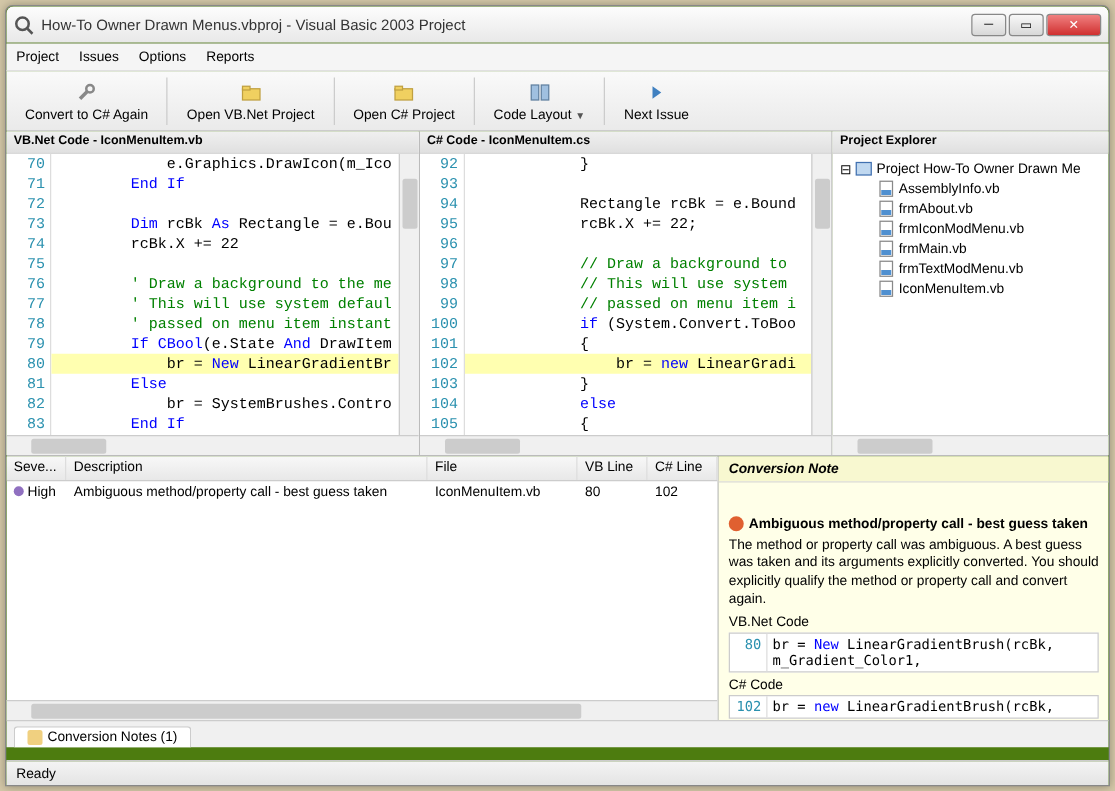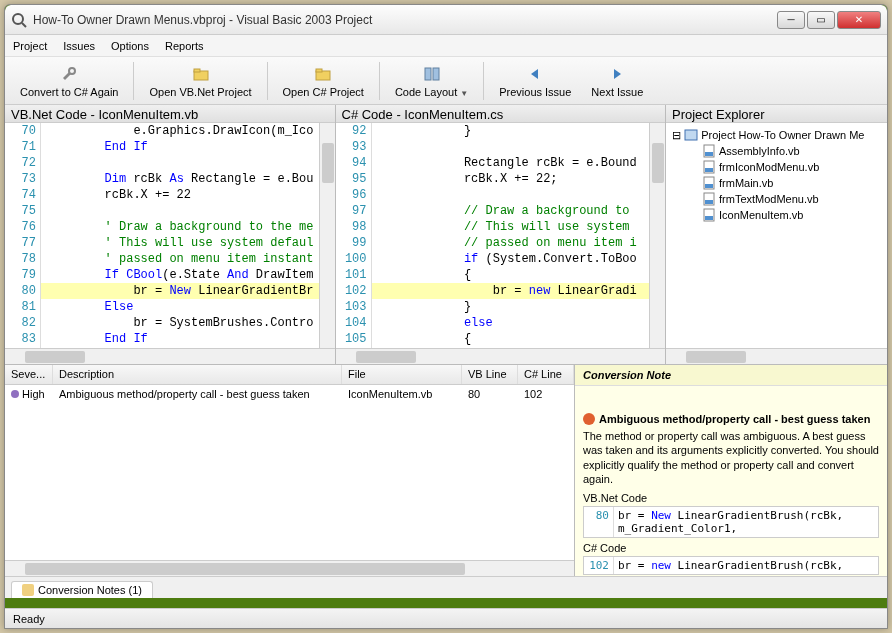--- a/index.html
+++ b/index.html
@@ -14,21 +14,21 @@
 .menubar { height: 22px; background: #f5f5f5; display: flex; align-items: center; padding: 0 8px; gap: 16px; border-bottom: 1px solid #e0e0e0; }
 .menubar span { cursor: pointer; }
 .toolbar { height: 48px; background: linear-gradient(#fafafa,#eaeaea); border-bottom: 1px solid #ccc; display: flex; align-items: center; padding: 0 6px; gap: 2px; }
 .tool-btn { display: flex; flex-direction: column; align-items: center; padding: 2px 8px; cursor: pointer; border: 1px solid transparent; border-radius: 3px; font-size: 11px; }
 .tool-btn .ticon { width: 20px; height: 20px; margin-bottom: 2px; display: flex; align-items: center; justify-content: center; }
 .tool-sep { width: 1px; height: 38px; background: #ccc; margin: 0 4px; }
 .dropdown-arrow { font-size: 8px; margin-left: 3px; color: #555; }
 .workarea { flex: 1; display: flex; flex-direction: column; overflow: hidden; }
 .panes-row { height: 260px; display: flex; border-bottom: 1px solid #bbb; }
 .code-pane { flex: 1; display: flex; flex-direction: column; border-right: 1px solid #bbb; overflow: hidden; background: #fff; min-width: 0; }
-.pane-header { height: 18px; background: linear-gradient(#f0f0f0,#e0e0e0); border-bottom: 1px solid #ccc; padding: 2px 6px; font-size: 13px; }
+.pane-header { height: 18px; background: linear-gradient(#f0f0f0,#e0e0e0); border-bottom: 1px solid #ccc; padding: 2px 6px; font-size: 10px; font-weight: bold; }
 .code-body { flex: 1; display: flex; overflow: hidden; font-family: Consolas, "Courier New", monospace; font-size: 12px; position: relative; }
 .gutter { width: 36px; background: #fff; border-right: 1px solid #ddd; text-align: right; color: #2b91af; padding-right: 4px; }
 .gutter div { height: 16px; line-height: 16px; }
 .lines { flex: 1; overflow: hidden; white-space: pre; }
 .lines div { height: 16px; line-height: 16px; padding-left: 6px; }
 .lines .hl { background: #ffffb0; }
 .kw { color: #0000ff; }
 .cm { color: #008000; }
 .scroll-h { height: 16px; background: #f0f0f0; border-top: 1px solid #ccc; position: relative; }
 .scroll-h .thumb { position: absolute; left: 20px; top: 2px; width: 60px; height: 12px; background: #ccc; border-radius: 2px; }
@@ -127,28 +127,20 @@
             <rect x="2" y="3" width="6" height="12" fill="#a0c0e0" stroke="#6080a0"></rect>
             <rect x="10" y="3" width="6" height="12" fill="#a0c0e0" stroke="#6080a0"></rect>
           </svg>
         </span>
       <span><span>Code Layout</span><span class="dropdown-arrow">▼</span></span>
     </div>
     <div class="tool-sep"></div>
     <div class="tool-btn">
       <span class="ticon">
           <svg width="18" height="18">
-            <path d="M12 4 L5 9 L12 14 Z" fill="#4080c0"></path>
-          </svg>
-        </span>
-      <span>Previous Issue</span>
-    </div>
-    <div class="tool-btn">
-      <span class="ticon">
-          <svg width="18" height="18">
             <path d="M6 4 L13 9 L6 14 Z" fill="#4080c0"></path>
           </svg>
         </span>
       <span>Next Issue</span>
     </div>
   </div>
 
   <div class="workarea">
     <div class="panes-row">
 
@@ -232,20 +224,29 @@
                 </span>
                 <span>AssemblyInfo.vb</span>
               </div>
               <div class="tree-node child">
                 <span class="tree-icon">
                   <svg width="14" height="14">
                     <rect x="2" y="1" width="10" height="12" fill="#fff" stroke="#888"></rect>
                     <rect x="3" y="8" width="8" height="4" fill="#5090d0"></rect>
                   </svg>
                 </span>
+                <span>frmAbout.vb</span>
+              </div>
+              <div class="tree-node child">
+                <span class="tree-icon">
+                  <svg width="14" height="14">
+                    <rect x="2" y="1" width="10" height="12" fill="#fff" stroke="#888"></rect>
+                    <rect x="3" y="8" width="8" height="4" fill="#5090d0"></rect>
+                  </svg>
+                </span>
                 <span>frmIconModMenu.vb</span>
               </div>
               <div class="tree-node child">
                 <span class="tree-icon">
                   <svg width="14" height="14">
                     <rect x="2" y="1" width="10" height="12" fill="#fff" stroke="#888"></rect>
                     <rect x="3" y="8" width="8" height="4" fill="#5090d0"></rect>
                   </svg>
                 </span>
                 <span>frmMain.vb</span>

